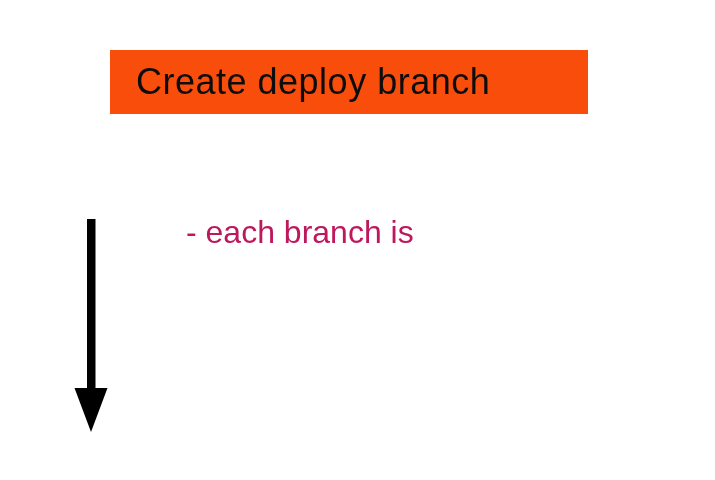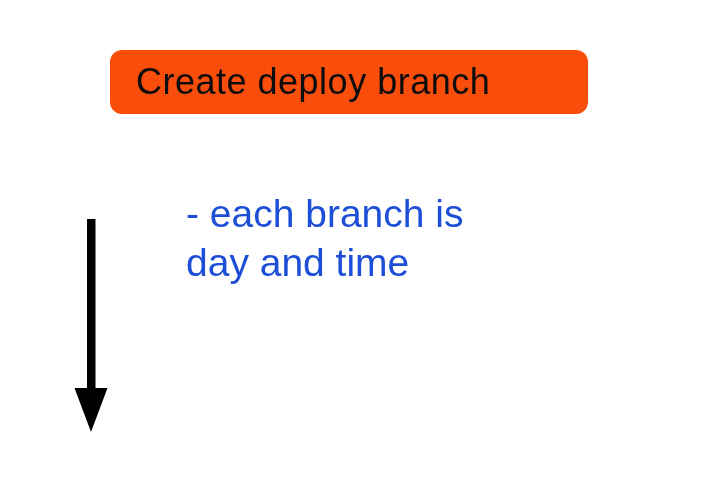--- a/index.html
+++ b/index.html
@@ -19,57 +19,55 @@
     position: absolute;
     left: 110px;
     top: 50px;
     width: 478px;
     height: 64px;
     background: #f94d0b;
     display: flex;
     align-items: center;
     box-sizing: border-box;
     padding-left: 26px;
-    border-radius: 12px;
   }
   .heading-box .heading-label {
     font-size: 36px;
     color: #0d0d0d;
     letter-spacing: 0.5px;
     white-space: nowrap;
   }
   .down-arrow {
     position: absolute;
     left: 71px;
     top: 219px;
     width: 40px;
     height: 213px;
   }
   .note-text {
     position: absolute;
     left: 186px;
-    top: 189px;
-    font-size: 39px;
+    top: 208px;
+    font-size: 32px;
     line-height: 49px;
-    color: #1d4ed8;
+    color: #be185d;
     white-space: nowrap;
   }
 </style>
 </head>
 <body>
 
 <div class="slide">
 
   <div class="heading-box">
     <span class="heading-label">Create deploy branch</span>
   </div>
 
   <svg class="down-arrow" viewBox="0 0 40 213" xmlns="http://www.w3.org/2000/svg" aria-hidden="true">
     <rect x="16" y="0" width="8.5" height="174" fill="#000000"></rect>
     <polygon points="3.5,169 36.5,169 20,213" fill="#000000"></polygon>
   </svg>
 
   <div class="note-text">
     <div>- each branch is</div>
-    <div>day and time</div>
   </div>
 
 </div>
 
 </body></html>

